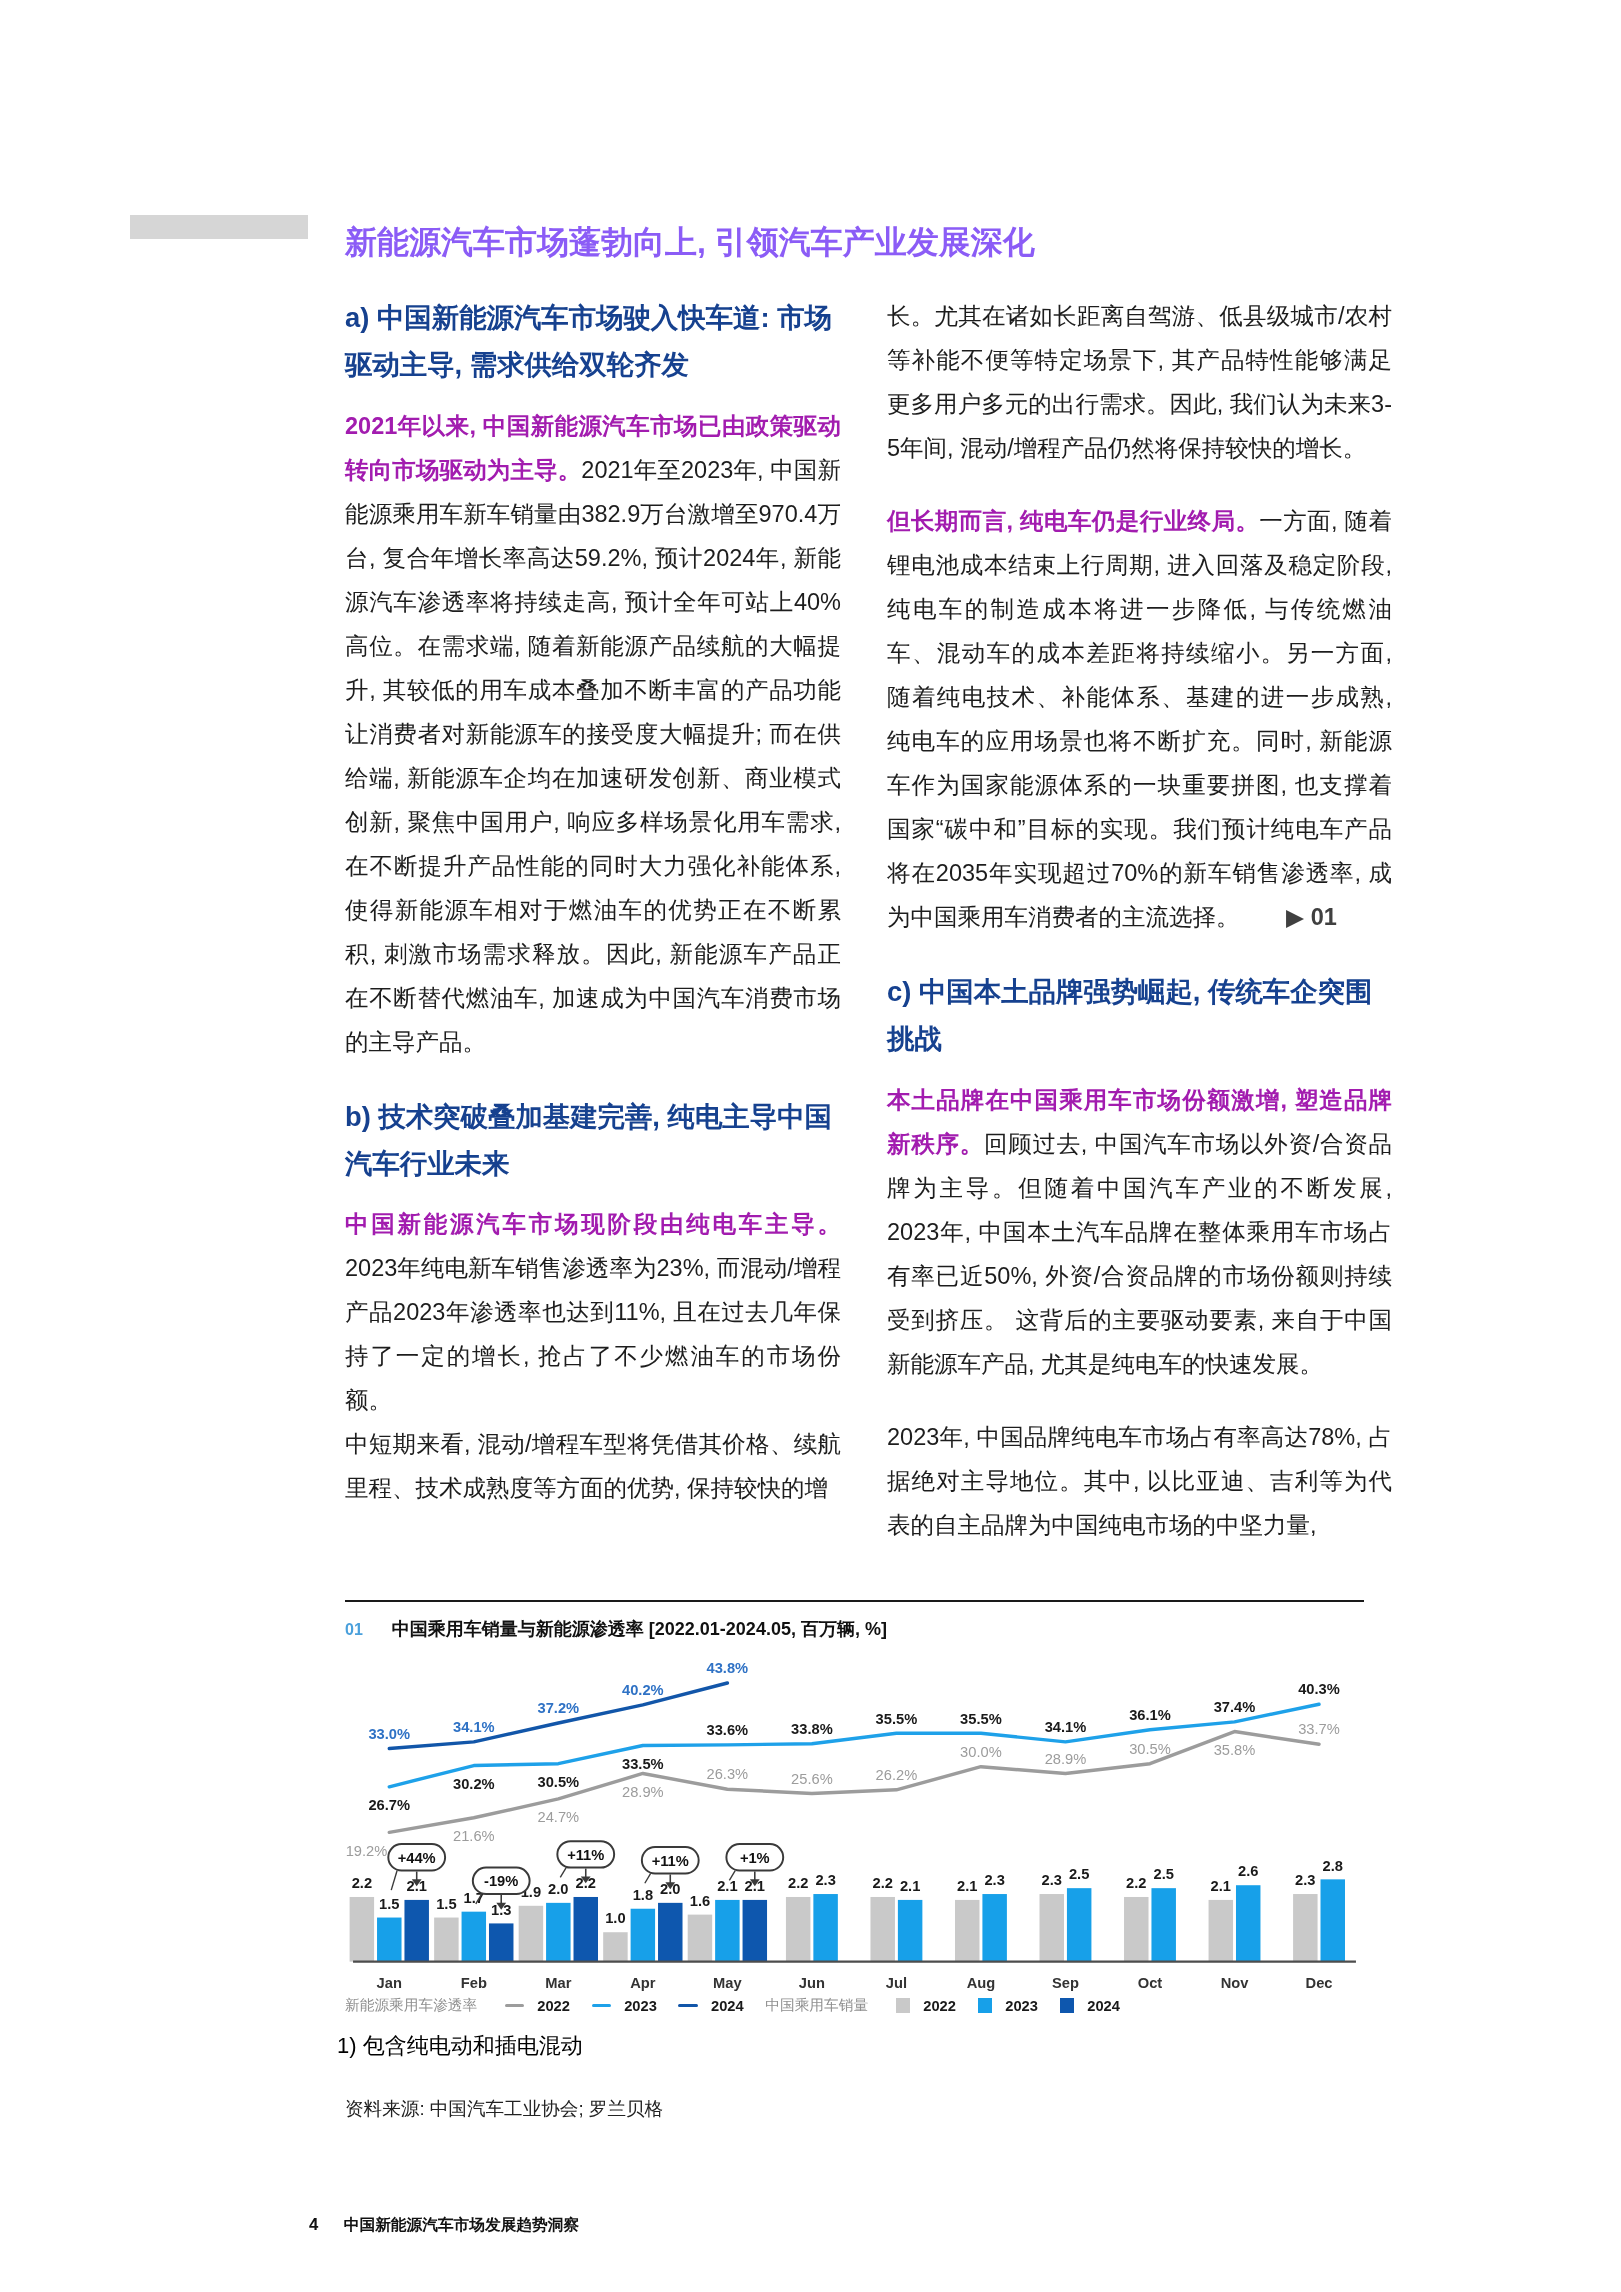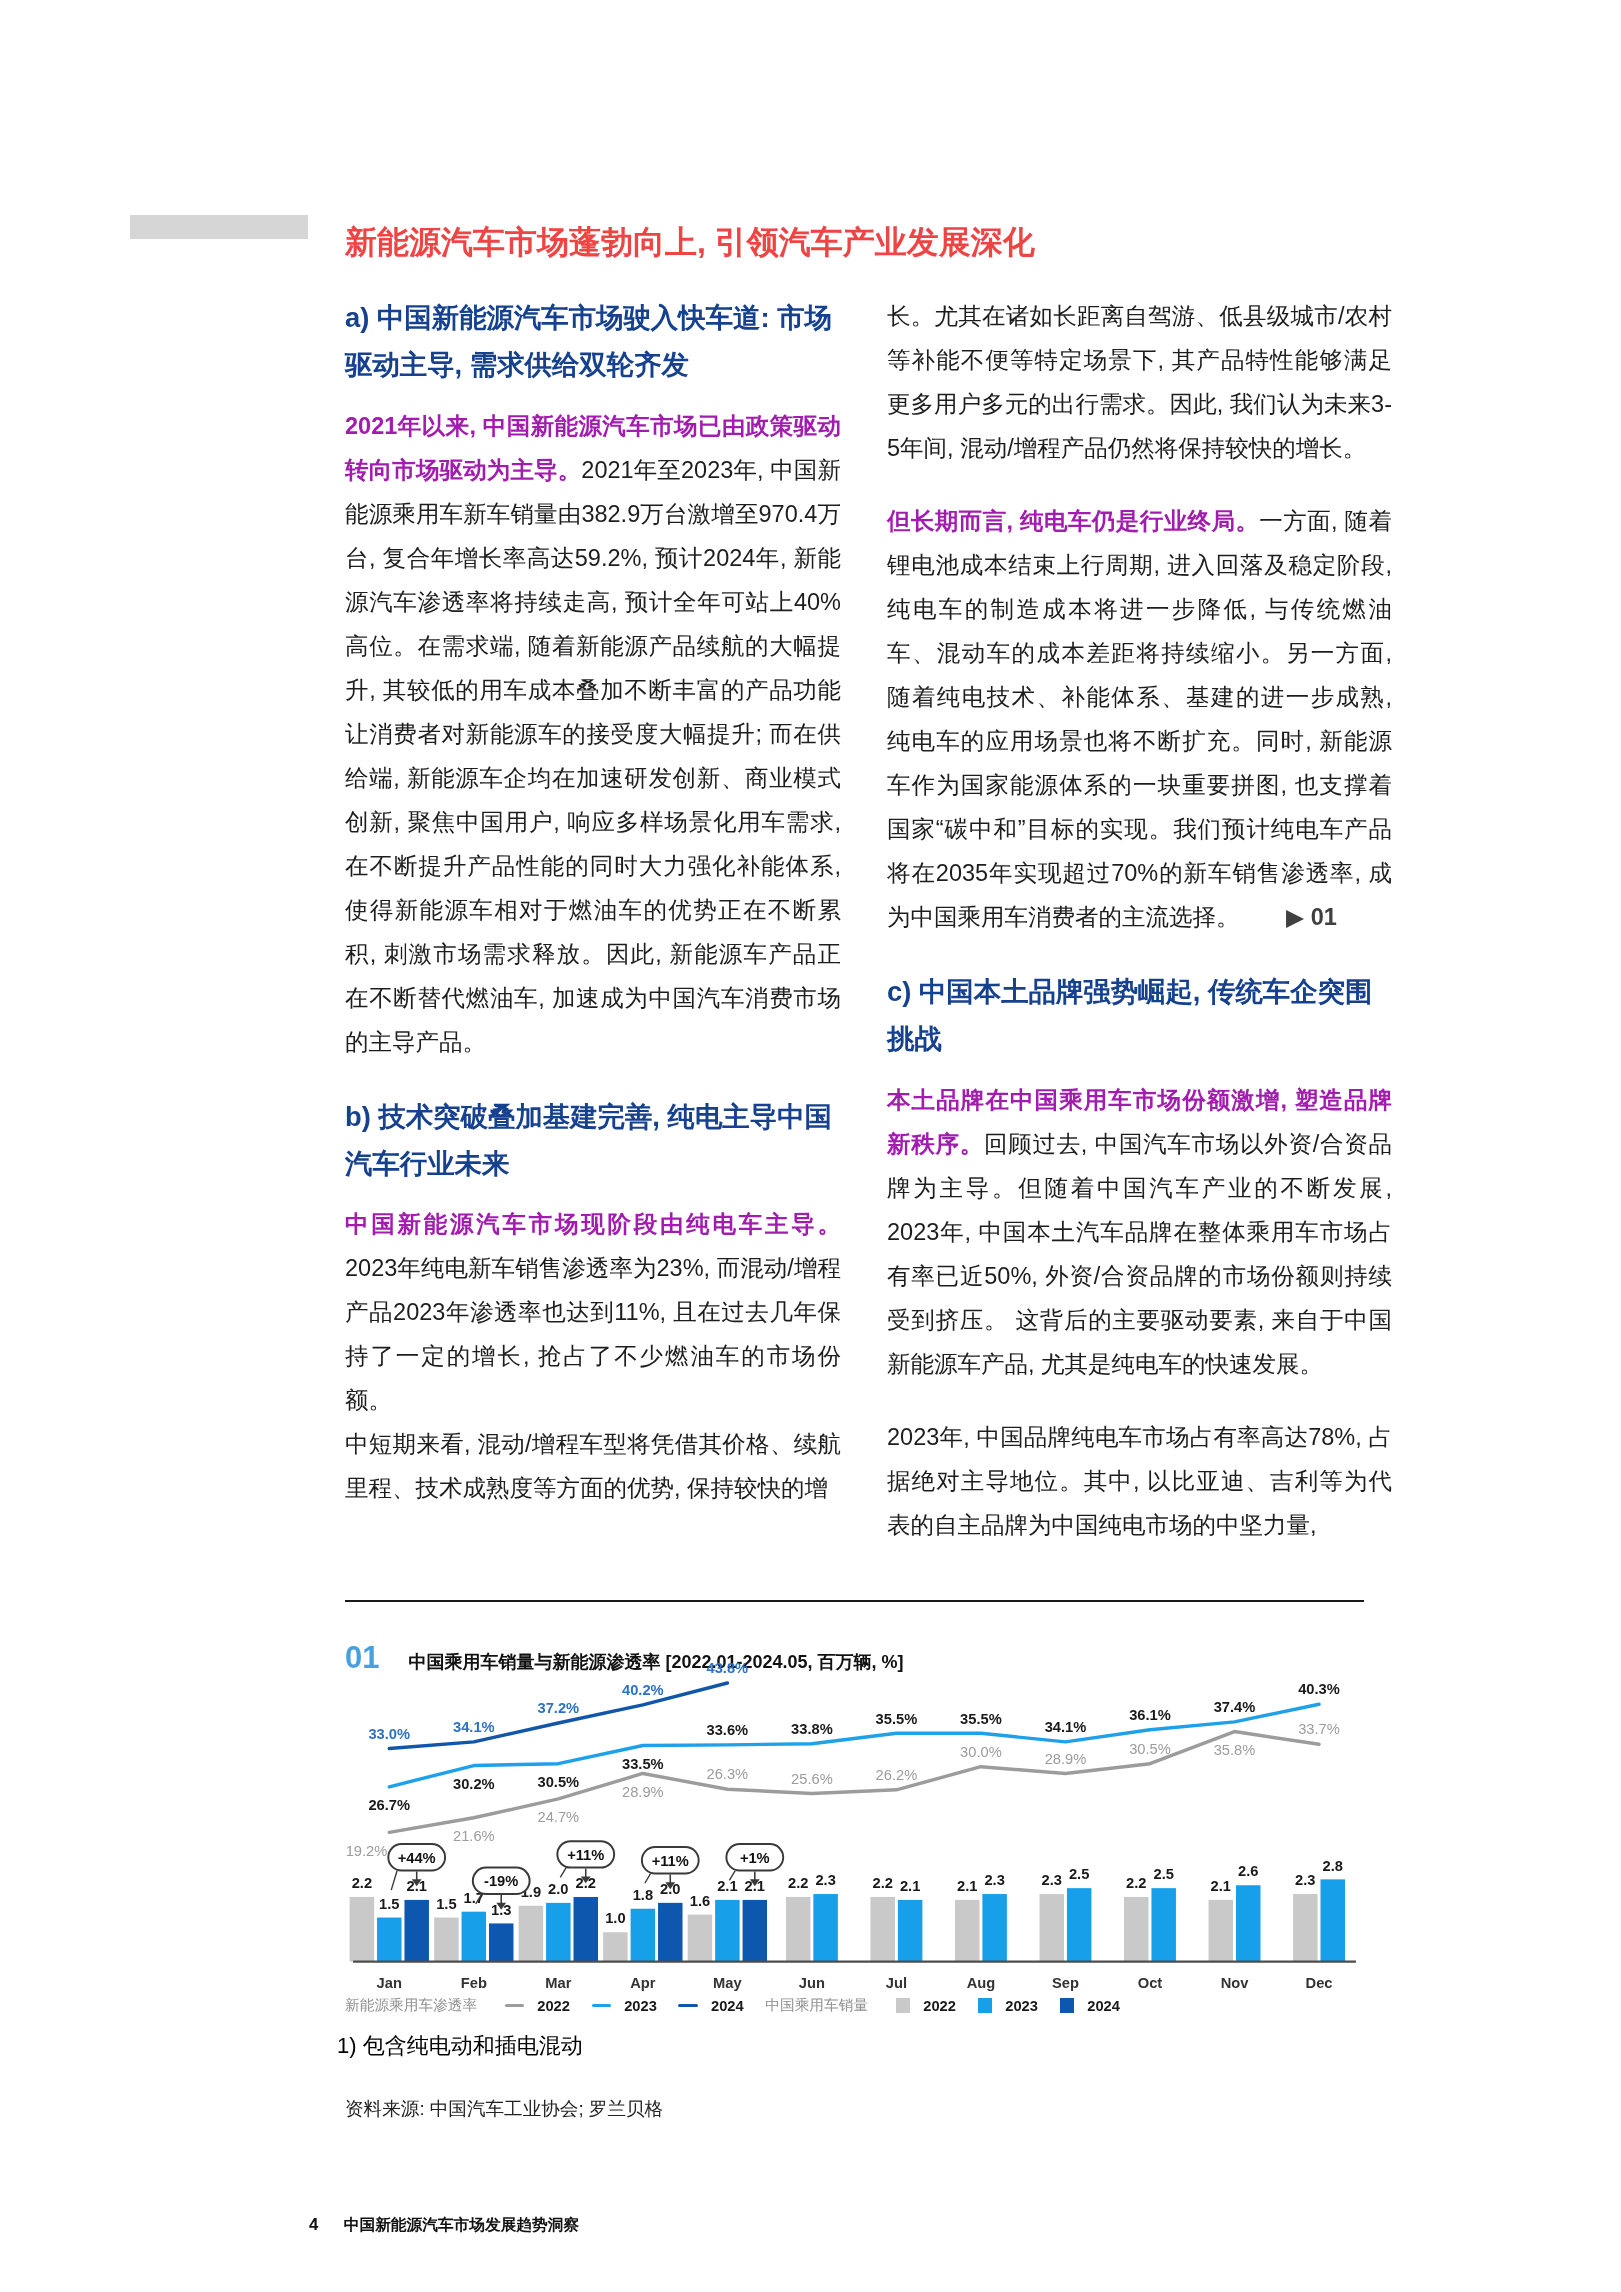--- a/index.html
+++ b/index.html
@@ -1,31 +1,31 @@
 <!DOCTYPE html>
 <html><head>
 <meta charset="utf-8">
 <style>
   html,body{margin:0;padding:0;background:#fff;}
   .page{position:relative;width:1621px;height:2293px;background:#ffffff;overflow:hidden;
         font-family:"Liberation Sans","DejaVu Sans",sans-serif;color:#1d1d1d;}
   .accent-bar{position:absolute;left:130px;top:215px;width:178px;height:23.5px;background:#d6d6d6;}
-  .page-title{position:absolute;left:345px;top:200px;font-size:32px;font-weight:bold;color:#ef4444;white-space:nowrap;}
+  .page-title{position:absolute;left:345px;top:200px;font-size:32px;font-weight:bold;color:#8b5cf6;white-space:nowrap;}
   .col{position:absolute;top:294px;}
   .col-left{left:345px;width:496px;}
   .col-right{left:887px;width:505px;}
   .sec-heading{font-size:27.4px;line-height:47px;font-weight:bold;color:#16418f;margin:0 0 15.7px 0;}
   .sec-heading.gap-top{margin-top:11.8px;}
   .para{font-size:23.5px;line-height:44px;text-align:justify;text-justify:inter-ideograph;color:#1d1d1d;margin:0 0 29px 0;}
   .para .lead{font-weight:bold;color:#a21caf;}
   .para.tight{margin-bottom:0;}
   .ref-marker{color:#404040;font-weight:bold;padding-left:40px;}
   .chart-rule{position:absolute;left:345px;top:1600px;width:1019px;height:2px;background:#1a1a1a;}
   .chart-head{position:absolute;left:345px;top:1617px;display:flex;align-items:baseline;gap:29px;}
-  .chart-index{font-size:31px;font-weight:bold;color:#4aa0dc;margin-top:23px;}
+  .chart-index{font-size:16px;font-weight:bold;color:#4aa0dc;}
   .chart-title{font-size:18px;font-weight:bold;color:#111;}
   #chart-svg{position:absolute;left:345px;top:1658px;}
   .legend{position:absolute;left:345px;top:1996px;display:flex;align-items:center;gap:21.6px;
           font-size:14.7px;color:#1a1a1a;white-space:nowrap;}
   .legend-cat{color:#8f8f8f;margin-right:5.9px;}
   .legend-item{display:inline-flex;align-items:center;gap:13px;font-weight:bold;}
   .dash{width:19.6px;height:3.9px;border-radius:2px;display:inline-block;}
   .square{width:14.7px;height:14.7px;display:inline-block;}
   .footnote{position:absolute;left:337px;top:2031px;font-size:22px;color:#000000;}
   .source{position:absolute;left:345px;top:2096px;font-size:18.6px;color:#222;}

